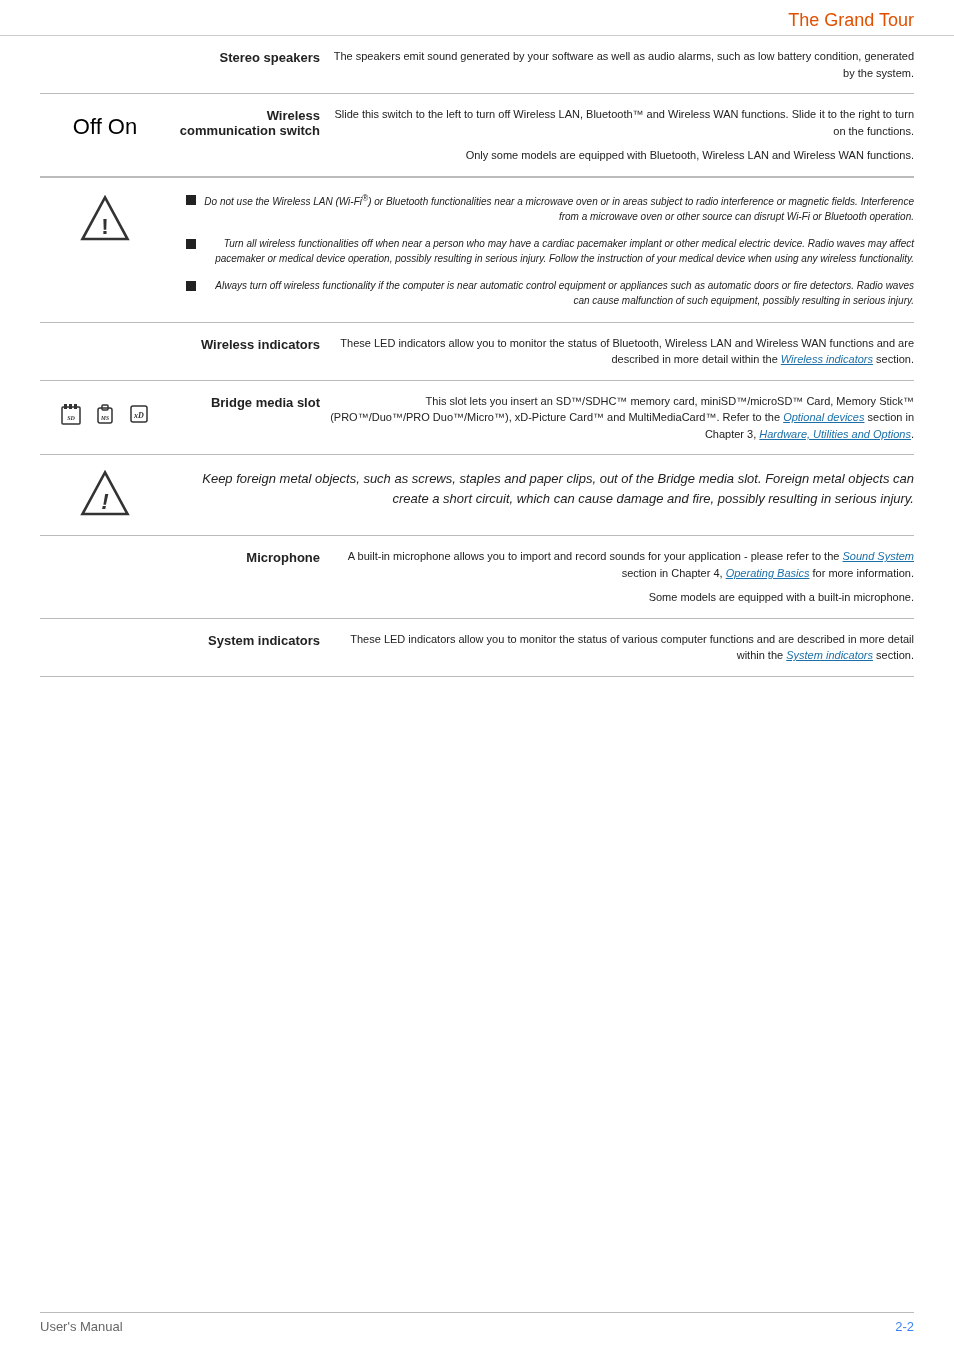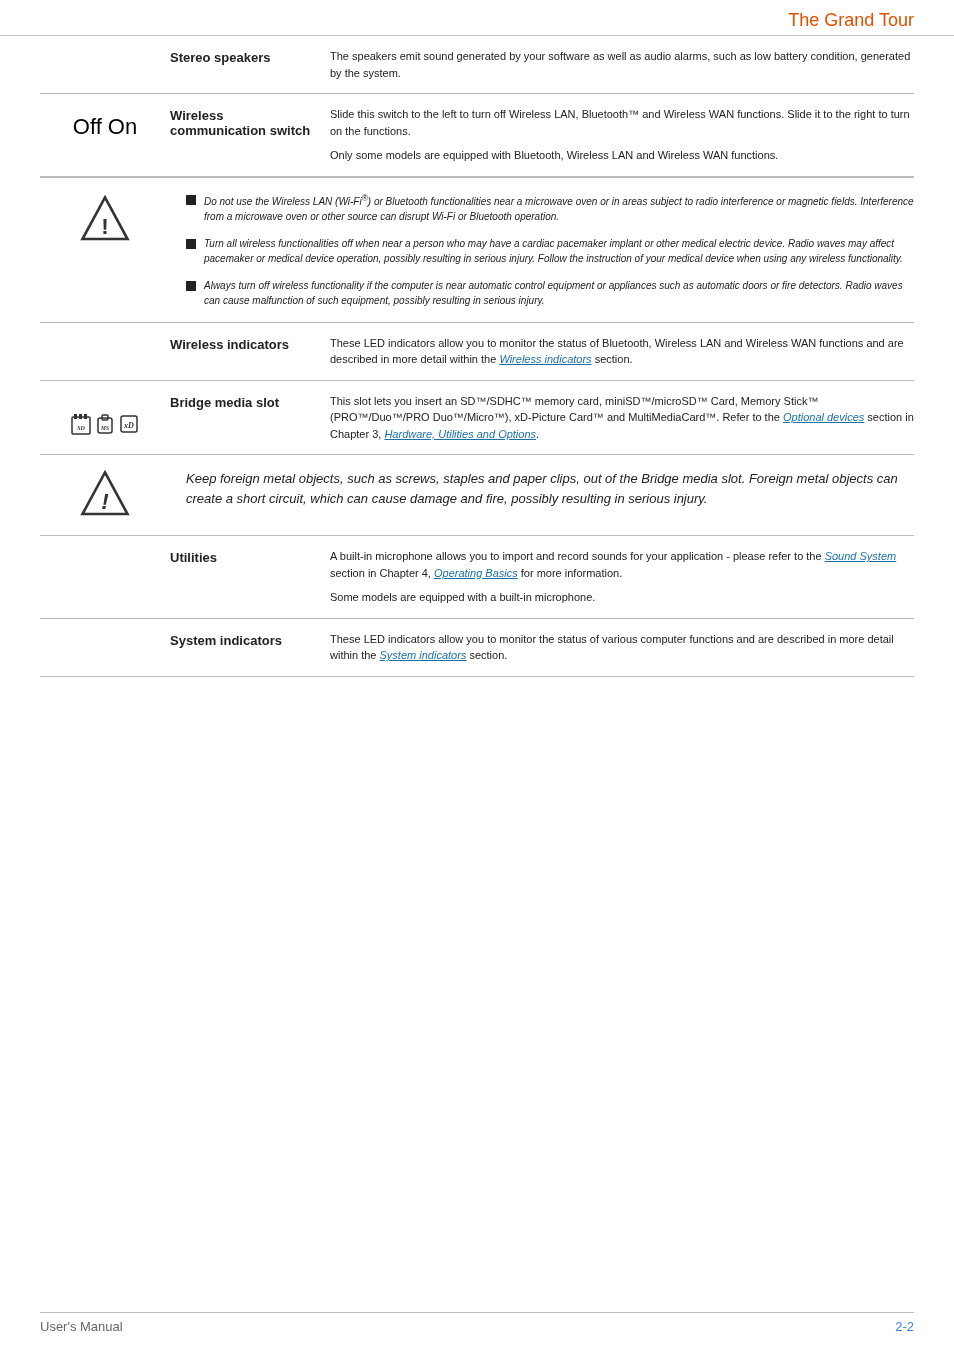--- a/index.html
+++ b/index.html
@@ -20,20 +20,21 @@
       border-bottom: 1px solid #ccc;
     }
 
     .header-title {
       color: #e05000;
       font-size: 18px;
     }
 
     .page-content {
       padding: 0 40px 40px 40px;
+      text-align: right;
     }
 
     .section-row {
       display: flex;
       border-bottom: 1px solid #bbb;
       padding: 12px 0;
     }
 
     .section-icon {
       width: 130px;
@@ -122,23 +123,23 @@
       font-size: 22px;
       color: #000000;
       font-weight: normal;
       margin-top: 4px;
     }
 
     
     .bridge-icons {
       display: flex;
       align-items: center;
-      gap: 4px;
-      font-size: 13px;
-      margin-top: 16px;
+      gap: 14px;
+      font-size: 13px;
+      margin-top: 6px;
     }
 
     
     .link {
       color: #1a6fa8;
       text-decoration: underline;
     }
 
     
     .page-footer {
@@ -280,21 +281,21 @@
         <text x="30" y="46" text-anchor="middle" font-size="26" font-weight="bold" fill="#333">!</text>
       </svg>
     </div>
     <div class="warning-small-content">
       <em>Keep foreign metal objects, such as screws, staples and paper clips, out of the Bridge media slot. Foreign metal objects can create a short circuit, which can cause damage and fire, possibly resulting in serious injury.</em>
     </div>
   </div>
 
   <div class="section-row">
     <div class="section-icon"></div>
-    <div class="section-label">Utilities</div>
+    <div class="section-label">Microphone</div>
     <div class="section-desc">
       <p>A built-in microphone allows you to import and record sounds for your application - please refer to the <a class="link"><em>Sound System</em></a> section in Chapter 4, <a class="link"><em>Operating Basics</em></a> for more information.</p>
       <p>Some models are equipped with a built-in microphone.</p>
     </div>
   </div>
 
   <div class="section-row">
     <div class="section-icon"></div>
     <div class="section-label">System indicators</div>
     <div class="section-desc">

